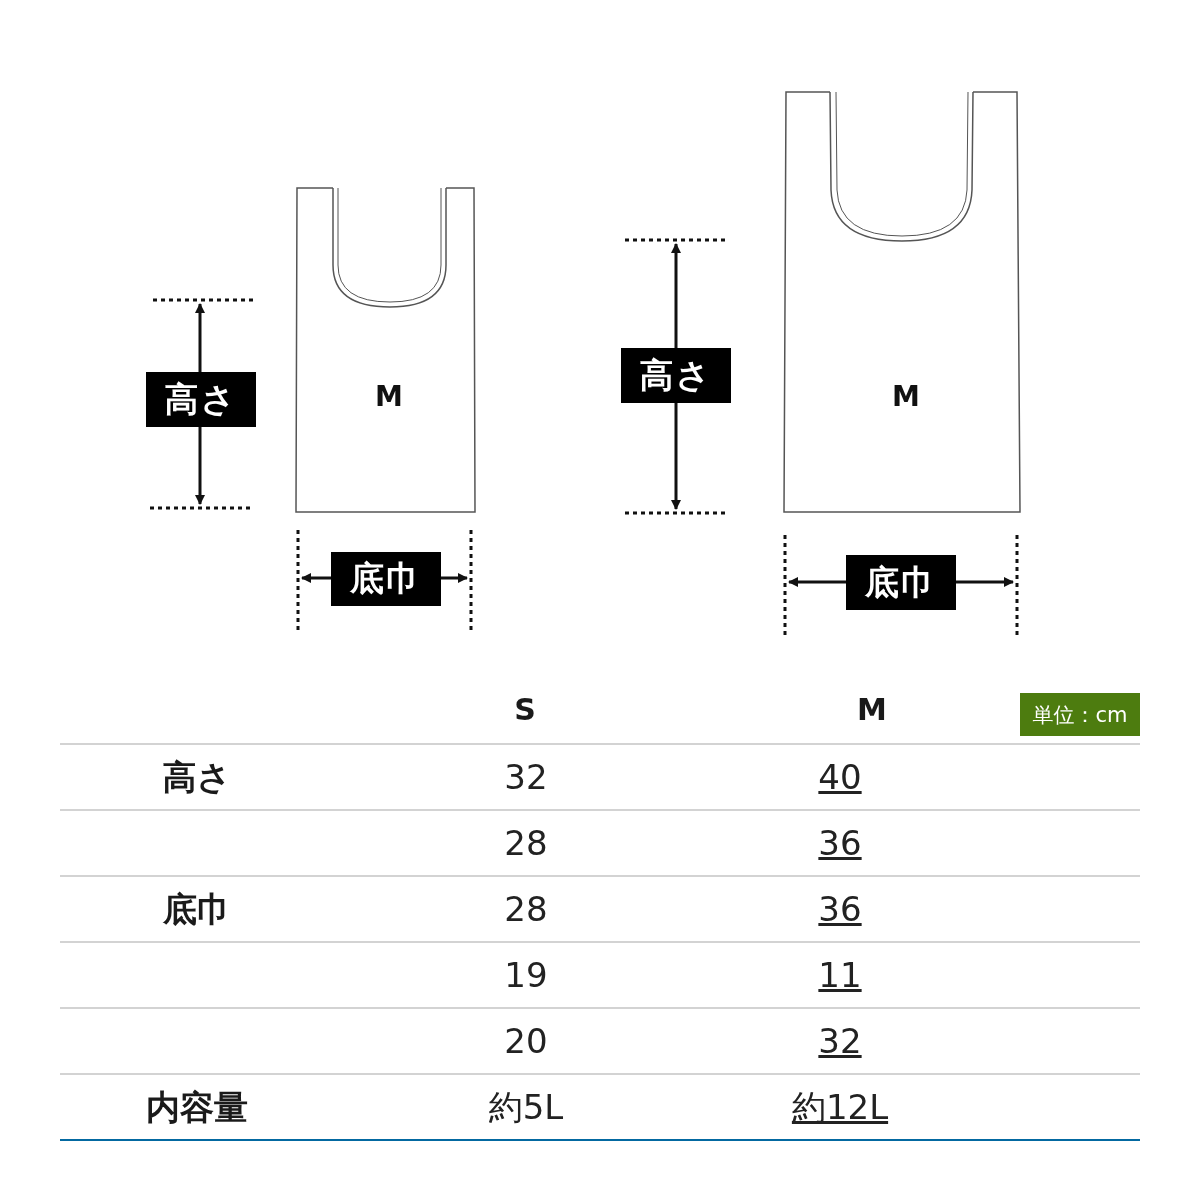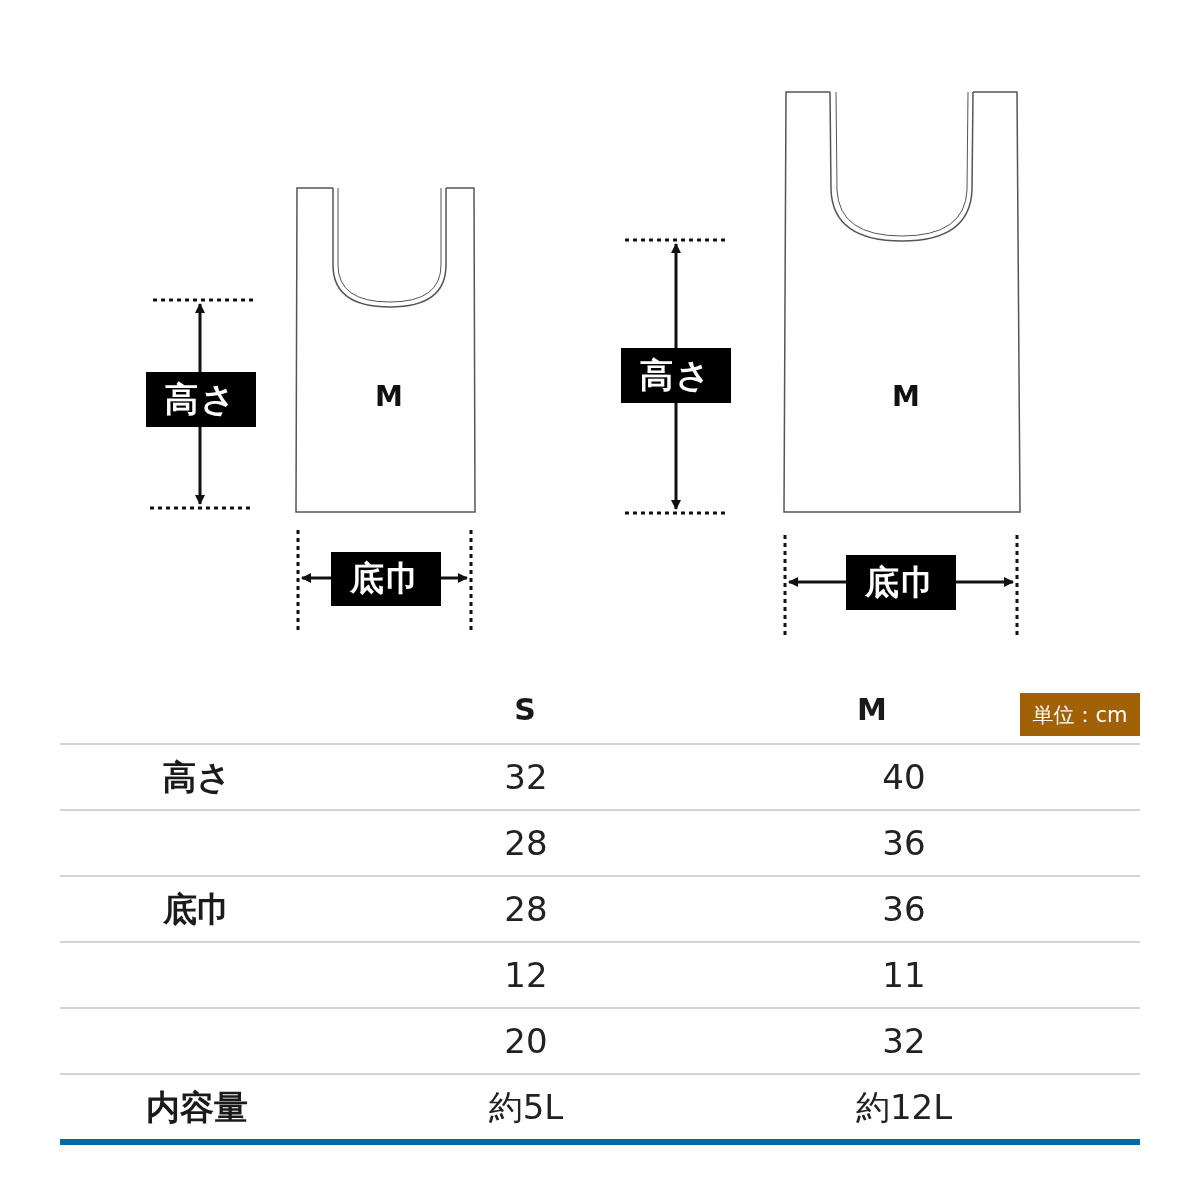--- a/index.html
+++ b/index.html
@@ -2,31 +2,31 @@
 <html><head>
 <meta charset="utf-8">
 <style>
   html, body { margin:0; padding:0; background:#ffffff; }
   body { width:1200px; height:1200px; position:relative; overflow:hidden;
          font-family: "DejaVu Sans", "Liberation Sans", sans-serif; color:#1a1a1a; }
   #diagram { position:absolute; left:0; top:0; width:1200px; height:660px; }
   .dim-label { position:absolute; background:#000; color:#fff; font-size:34px; font-weight:bold;
                display:flex; align-items:center; justify-content:center; letter-spacing:2px; }
   .bag-letter { position:absolute; font-size:28px; font-weight:bold; color:#111; transform:translateX(-50%); }
-  .unit-badge { position:absolute; left:1020px; top:693px; width:120px; height:43px; background:#a16207; color:#fff;
+  .unit-badge { position:absolute; left:1020px; top:693px; width:120px; height:43px; background:#4d7c0f; color:#fff;
                 font-size:21px; display:flex; align-items:center; justify-content:center; }
   .col-head { position:absolute; top:692px; font-size:30px; font-weight:bold; transform:translateX(-50%); }
   .table { position:absolute; left:60px; top:743px; width:1080px; }
   .row { position:relative; height:64px; border-top:2px solid #d3d3d3; }
-  .row:last-child { border-bottom:6px solid #0369a1; }
+  .row:last-child { border-bottom:2px solid #0369a1; }
   .row-label { position:absolute; left:137px; top:0; height:64px; line-height:64px; font-size:34px; font-weight:bold;
                transform:translateX(-50%); white-space:nowrap; }
   .cell { position:absolute; top:0; height:64px; line-height:64px; font-size:34px; transform:translateX(-50%); white-space:nowrap; color:#222; }
   .cell-s { left:466px; }
-  .cell-m { left:844px; }
+  .cell-m { left:780px;text-decoration:underline; }
 </style>
 </head>
 <body>
 
 <div id="diagram">
   <svg width="1200" height="660" viewBox="0 0 1200 660">
     <defs>
       <marker id="arr" markerWidth="10" markerHeight="10" refX="9" refY="5" orient="auto-start-reverse" markerUnits="userSpaceOnUse">
         <path d="M0,0 L10,5 L0,10 Z" fill="#111"></path>
       </marker>
@@ -91,21 +91,21 @@
   <div class="row">
     <div class="cell cell-s">28</div>
     <div class="cell cell-m">36</div>
   </div>
   <div class="row">
     <div class="row-label">底巾</div>
     <div class="cell cell-s">28</div>
     <div class="cell cell-m">36</div>
   </div>
   <div class="row">
-    <div class="cell cell-s">12</div>
+    <div class="cell cell-s">19</div>
     <div class="cell cell-m">11</div>
   </div>
   <div class="row">
     <div class="cell cell-s">20</div>
     <div class="cell cell-m">32</div>
   </div>
   <div class="row">
     <div class="row-label">内容量</div>
     <div class="cell cell-s">約5L</div>
     <div class="cell cell-m">約12L</div>

